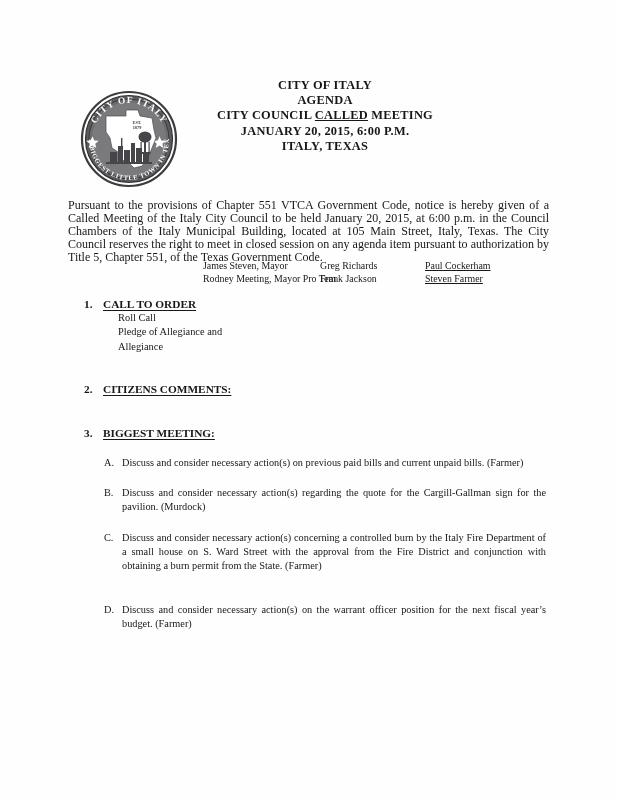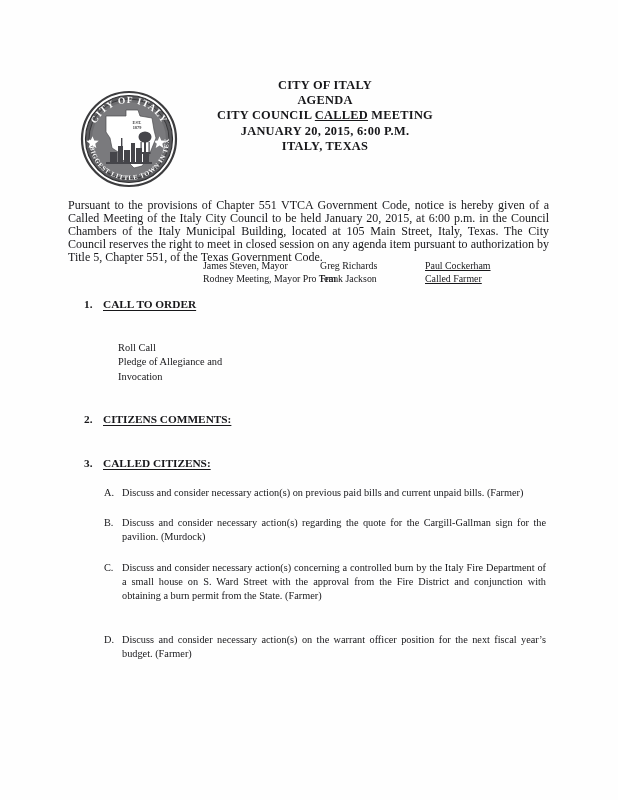--- a/index.html
+++ b/index.html
@@ -108,21 +108,21 @@
     font-weight: bold;
     font-size: 11.3px;
   }
   .sec-title {
     text-decoration: underline;
     text-underline-offset: 1.5px;
     text-align: right;
   }
 
   .sub-lines {
-    margin-top: 30px;
+    margin-top: 0;
     padding-left: 118px;
     padding-right: 68px;
     font-size: 10.4px;
     line-height: 14.3px;
   }
   .sub-lines .sl { white-space: normal; }
 
   .items { margin-top: 16px; }
 
   .item {
@@ -220,53 +220,53 @@
     <div class="col c1">
       <div>James Steven, Mayor</div>
       <div>Rodney Meeting, Mayor Pro Tem</div>
     </div>
     <div class="col c2">
       <div>Greg Richards</div>
       <div>Frank Jackson</div>
     </div>
     <div class="col c3">
       <div>Paul Cockerham</div>
-      <div>Called Farmer</div>
+      <div>Steven Farmer</div>
     </div>
   </div>
 
   <div class="sections">
 
     <div class="section">
       <div class="sec-head">
         <span class="sec-num">1.</span>
         <span class="sec-title">CALL TO ORDER</span>
       </div>
       <div class="sub-lines">
         <div class="sl">Roll Call</div>
         <div class="sl">Pledge of Allegiance and</div>
-        <div class="sl">Invocation</div>
+        <div class="sl">Allegiance</div>
       </div>
     </div>
 
     <div class="spacer-2"></div>
 
     <div class="section">
       <div class="sec-head">
         <span class="sec-num">2.</span>
         <span class="sec-title">CITIZENS COMMENTS:</span>
       </div>
     </div>
 
     <div class="spacer-3"></div>
 
     <div class="section">
       <div class="sec-head">
         <span class="sec-num">3.</span>
-        <span class="sec-title">CALLED CITIZENS:</span>
+        <span class="sec-title">BIGGEST MEETING:</span>
       </div>
 
       <div class="items">
         <div class="item">
           <span class="item-letter">A.</span>
           <span>Discuss and consider necessary action(s) on previous paid bills and current unpaid bills. (Farmer)</span>
         </div>
         <div class="item">
           <span class="item-letter">B.</span>
           <span>Discuss and consider necessary action(s) regarding the quote for the Cargill-Gallman sign for the pavilion. (Murdock)</span>

